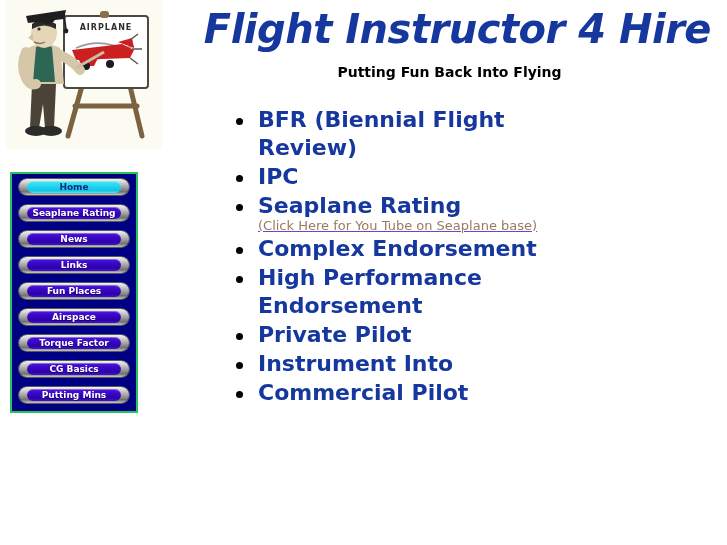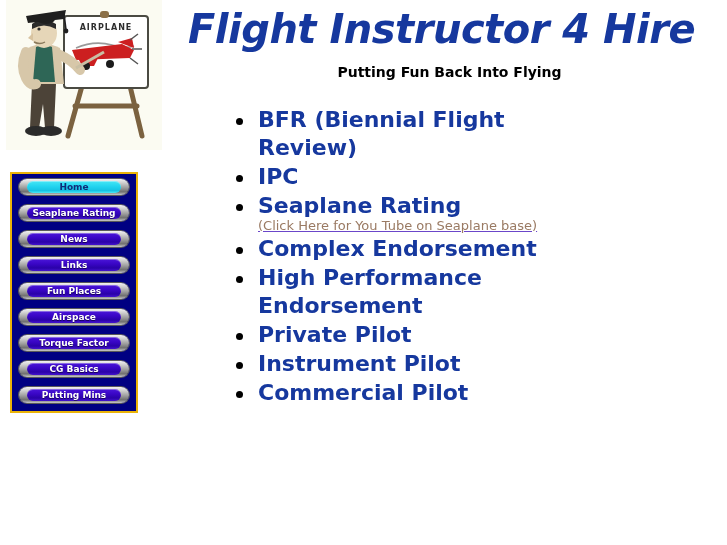--- a/index.html
+++ b/index.html
@@ -38,21 +38,21 @@
   #hero-illustration svg { display: block; }
 
   
   #nav-panel {
     position: absolute;
     left: 10px;
     top: 172px;
     width: 128px;
     box-sizing: border-box;
     background: #000082;
-    border: 2px solid #eab308;
+    border: 2px solid #22c55e;
     padding: 5px 4px 6px 4px;
   }
   .nav-button {
     position: relative;
     width: 110px;
     height: 16px;
     margin: 0 auto 10px auto;
     border-radius: 9px;
     background: linear-gradient(to bottom,#f2f2f2 0%,#d2d2d2 22%,#9d9d9d 55%,#6f6f6f 80%,#c9c9c9 100%);
     box-shadow: 0 0 0 1px #5a5a5a;
@@ -96,21 +96,21 @@
   #main {
     position: absolute;
     left: 172px;
     top: 0;
     width: 555px;
     height: 545px;
   }
   #page-title {
     margin: 0;
     padding: 6px 16px 0 16px;
-    text-align: left;
+    text-align: right;
     font-family: "DejaVu Sans", "Liberation Sans", sans-serif;
     font-size: 40px;
     line-height: 46px;
     font-weight: bold;
     font-style: italic;
     color: #16389e;
     letter-spacing: -0.5px;
   }
   #page-subtitle {
     margin: 8px 0 0 0;
@@ -306,20 +306,20 @@
     <li>
       <span>Complex Endorsement</span>
     </li>
     <li>
       <span>High Performance Endorsement</span>
     </li>
     <li>
       <span>Private Pilot</span>
     </li>
     <li>
-      <span>Instrument Pilot</span>
+      <span>Instrument Into</span>
     </li>
     <li>
       <span>Commercial Pilot</span>
     </li>
   </ul>
 
 </div>
 
 </body></html>

